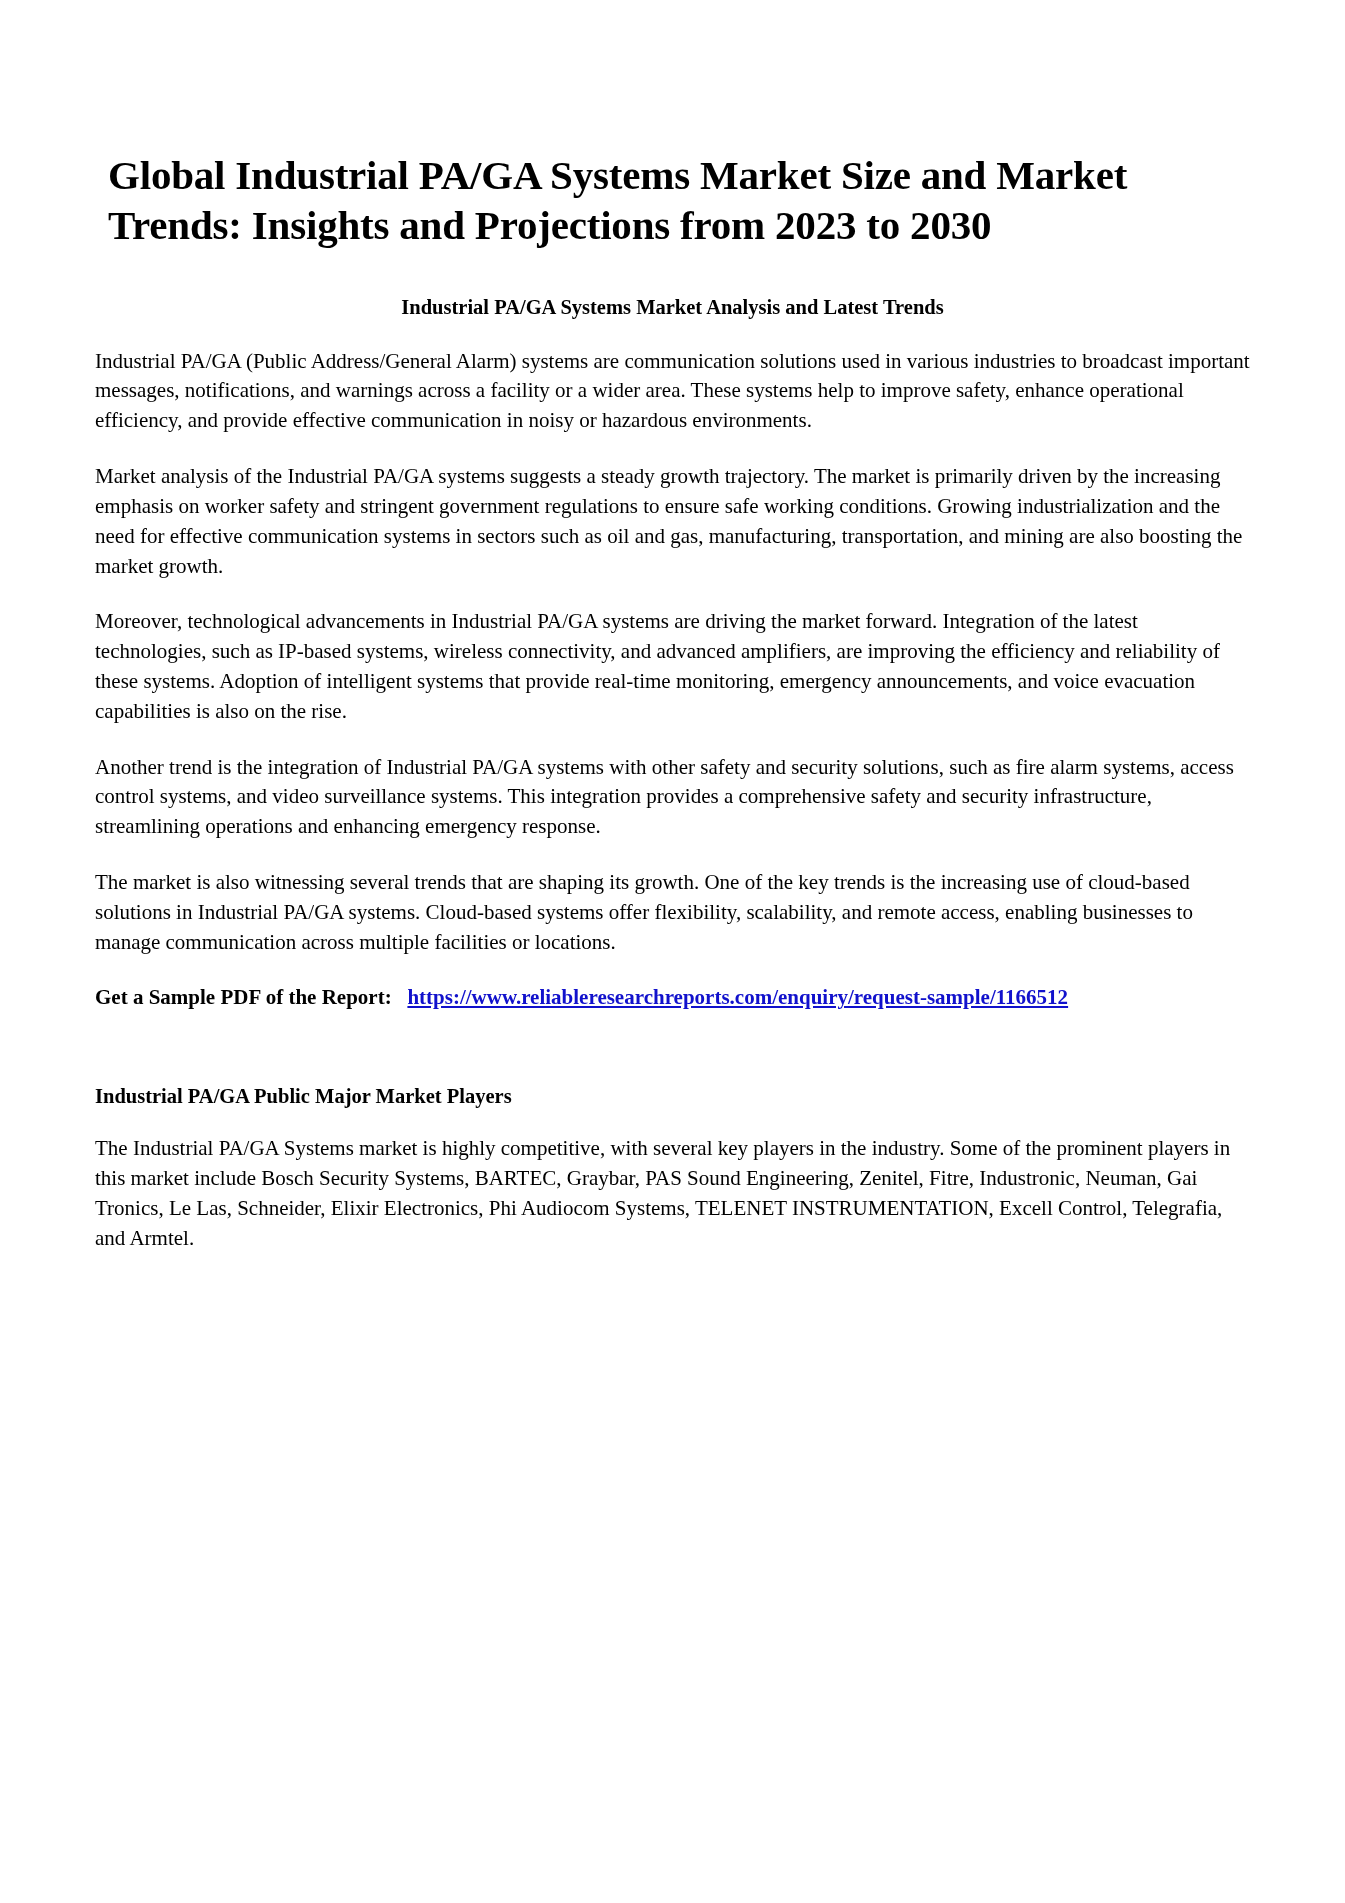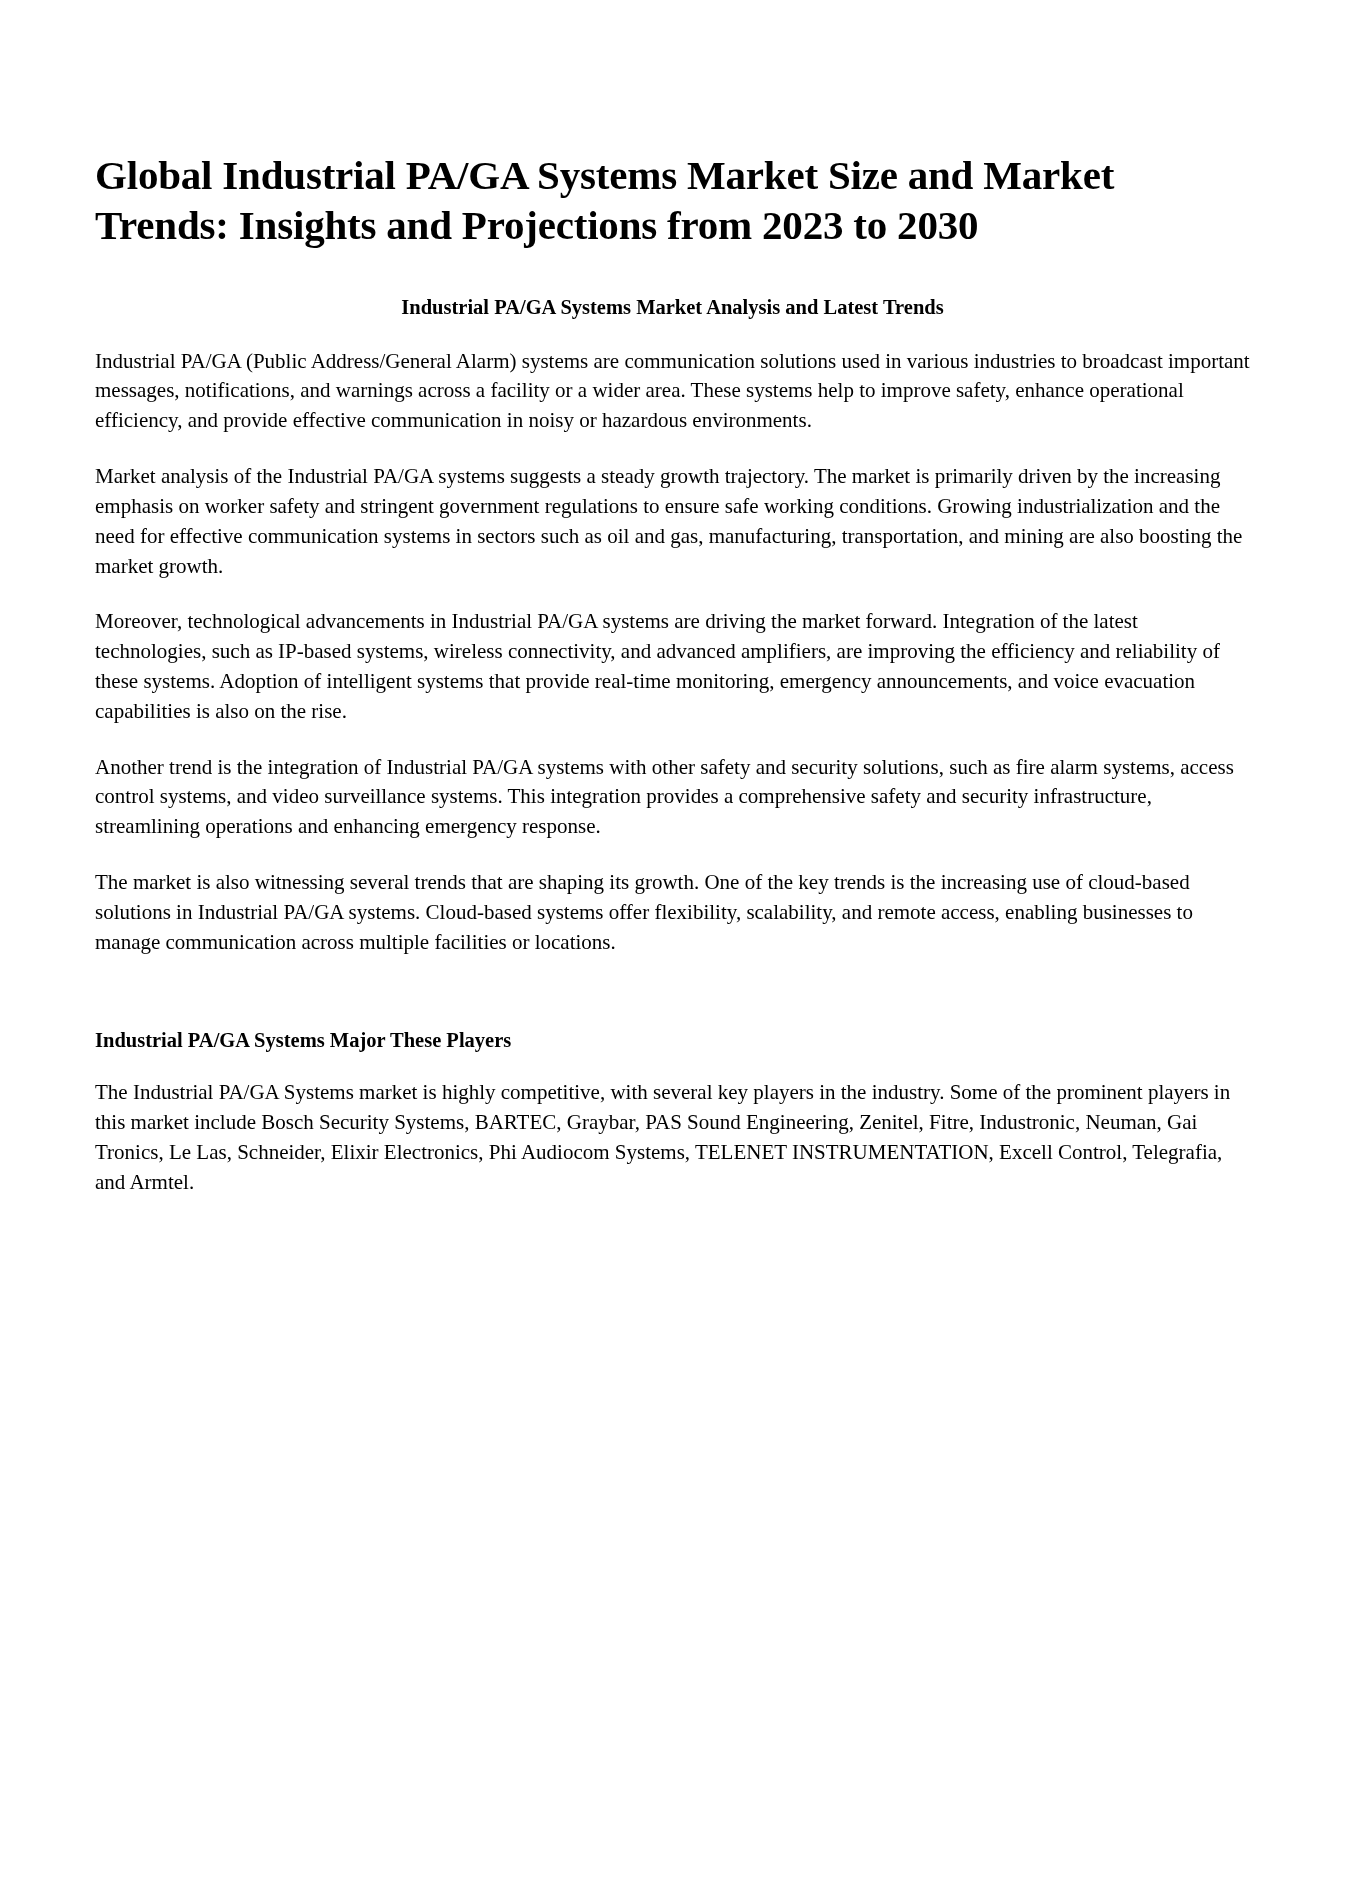--- a/index.html
+++ b/index.html
@@ -16,21 +16,21 @@
   .page {
     width: 1345px;
     min-height: 1903px;
     box-sizing: border-box;
     padding: 150px 95px 60px 95px;
   }
   h1.doc-title {
     font-size: 41px;
     line-height: 1.22;
     font-weight: bold;
-    margin: 0 0 44px 0;
+    margin: 0 0 44px 13px;
     letter-spacing: -0.2px;
   }
   h2.section-heading {
     font-size: 20.5px;
     font-weight: bold;
     margin: 0 0 26px 0;
     line-height: 1.3;
     text-align: center;
   }
   p.body-par {
@@ -71,20 +71,24 @@
   <h1 class="doc-title">Global Industrial PA/GA Systems Market Size and Market Trends: Insights and Projections from 2023 to 2030</h1>
 
   <h2 class="section-heading">Industrial PA/GA Systems Market Analysis and Latest Trends</h2>
 
   <p class="body-par">Industrial PA/GA (Public Address/General Alarm) systems are communication solutions used in various industries to broadcast important messages, notifications, and warnings across a facility or a wider area. These systems help to improve safety, enhance operational efficiency, and provide effective communication in noisy or hazardous environments.</p>
   <p class="body-par">Market analysis of the Industrial PA/GA systems suggests a steady growth trajectory. The market is primarily driven by the increasing emphasis on worker safety and stringent government regulations to ensure safe working conditions. Growing industrialization and the need for effective communication systems in sectors such as oil and gas, manufacturing, transportation, and mining are also boosting the market growth.</p>
   <p class="body-par">Moreover, technological advancements in Industrial PA/GA systems are driving the market forward. Integration of the latest technologies, such as IP-based systems, wireless connectivity, and advanced amplifiers, are improving the efficiency and reliability of these systems. Adoption of intelligent systems that provide real-time monitoring, emergency announcements, and voice evacuation capabilities is also on the rise.</p>
   <p class="body-par">Another trend is the integration of Industrial PA/GA systems with other safety and security solutions, such as fire alarm systems, access control systems, and video surveillance systems. This integration provides a comprehensive safety and security infrastructure, streamlining operations and enhancing emergency response.</p>
   <p class="body-par">The market is also witnessing several trends that are shaping its growth. One of the key trends is the increasing use of cloud-based solutions in Industrial PA/GA systems. Cloud-based systems offer flexibility, scalability, and remote access, enabling businesses to manage communication across multiple facilities or locations.</p>
 
+  <div class="cta-block">
+    <span class="cta-label">Get a Sample PDF of the Report:</span>
+    <span>&nbsp;&nbsp;</span><a class="cta-link" href="#">https://www.reliableresearchreports.com/enquiry/request-sample/1166512</a>
+  </div>
 
   <div class="gap-block"></div>
 
-  <h2 class="players-heading">Industrial PA/GA Systems Major These Players</h2>
+  <h2 class="players-heading">Industrial PA/GA Public Major Market Players</h2>
 
   <p class="body-par">The Industrial PA/GA Systems market is highly competitive, with several key players in the industry. Some of the prominent players in this market include Bosch Security Systems, BARTEC, Graybar, PAS Sound Engineering, Zenitel, Fitre, Industronic, Neuman, Gai Tronics, Le Las, Schneider, Elixir Electronics, Phi Audiocom Systems, TELENET INSTRUMENTATION, Excell Control, Telegrafia, and Armtel.</p>
 
 </div>
 
 </body></html>

